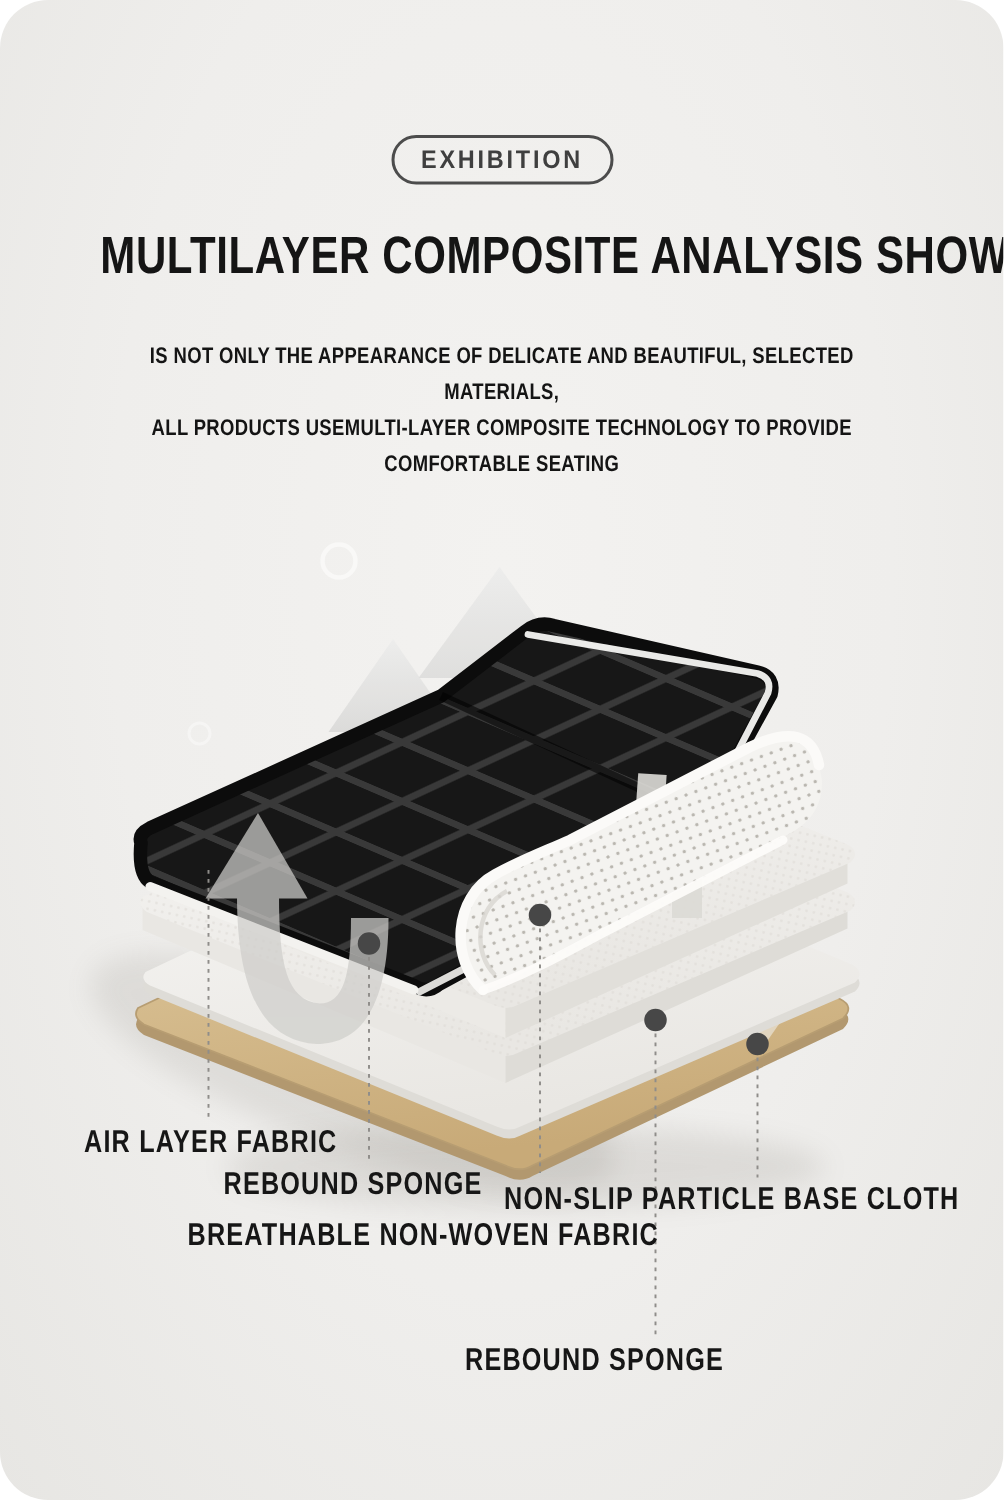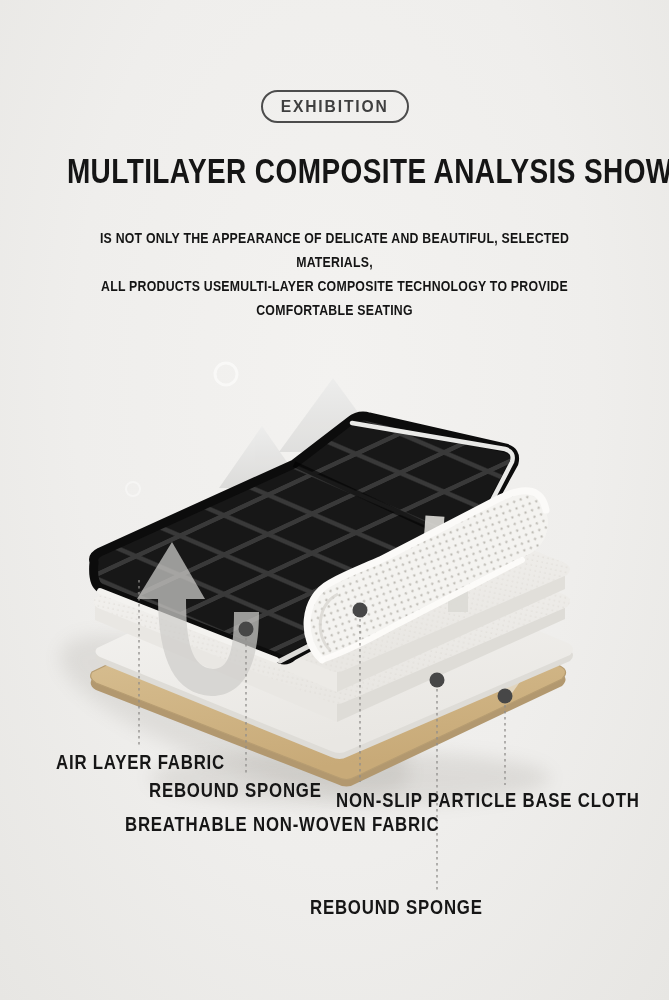--- a/index.html
+++ b/index.html
@@ -4,20 +4,21 @@
 <style>
   html,body{margin:0;padding:0;}
   .page{
     position:relative;
     width:669px;height:1000px;
     margin:0 auto;
     overflow:hidden;
     background:radial-gradient(ellipse at 50% 38%, #f3f2f0 0%, #efeeec 55%, #e7e6e3 100%);
     font-family:"Liberation Sans", sans-serif;
     color:#1b1b1b;
+    border-radius:32px;
   }
   .badge{
     position:absolute;top:90px;left:50%;transform:translateX(-50%);
     width:144px;height:29px;
     border:2px solid #4c4c4c;border-radius:17px;
     display:flex;align-items:center;justify-content:center;
   }
   .badge-text{
     font-weight:bold;font-size:17px;letter-spacing:2px;color:#3f3f3f;
     transform:scaleX(.92);white-space:nowrap;

